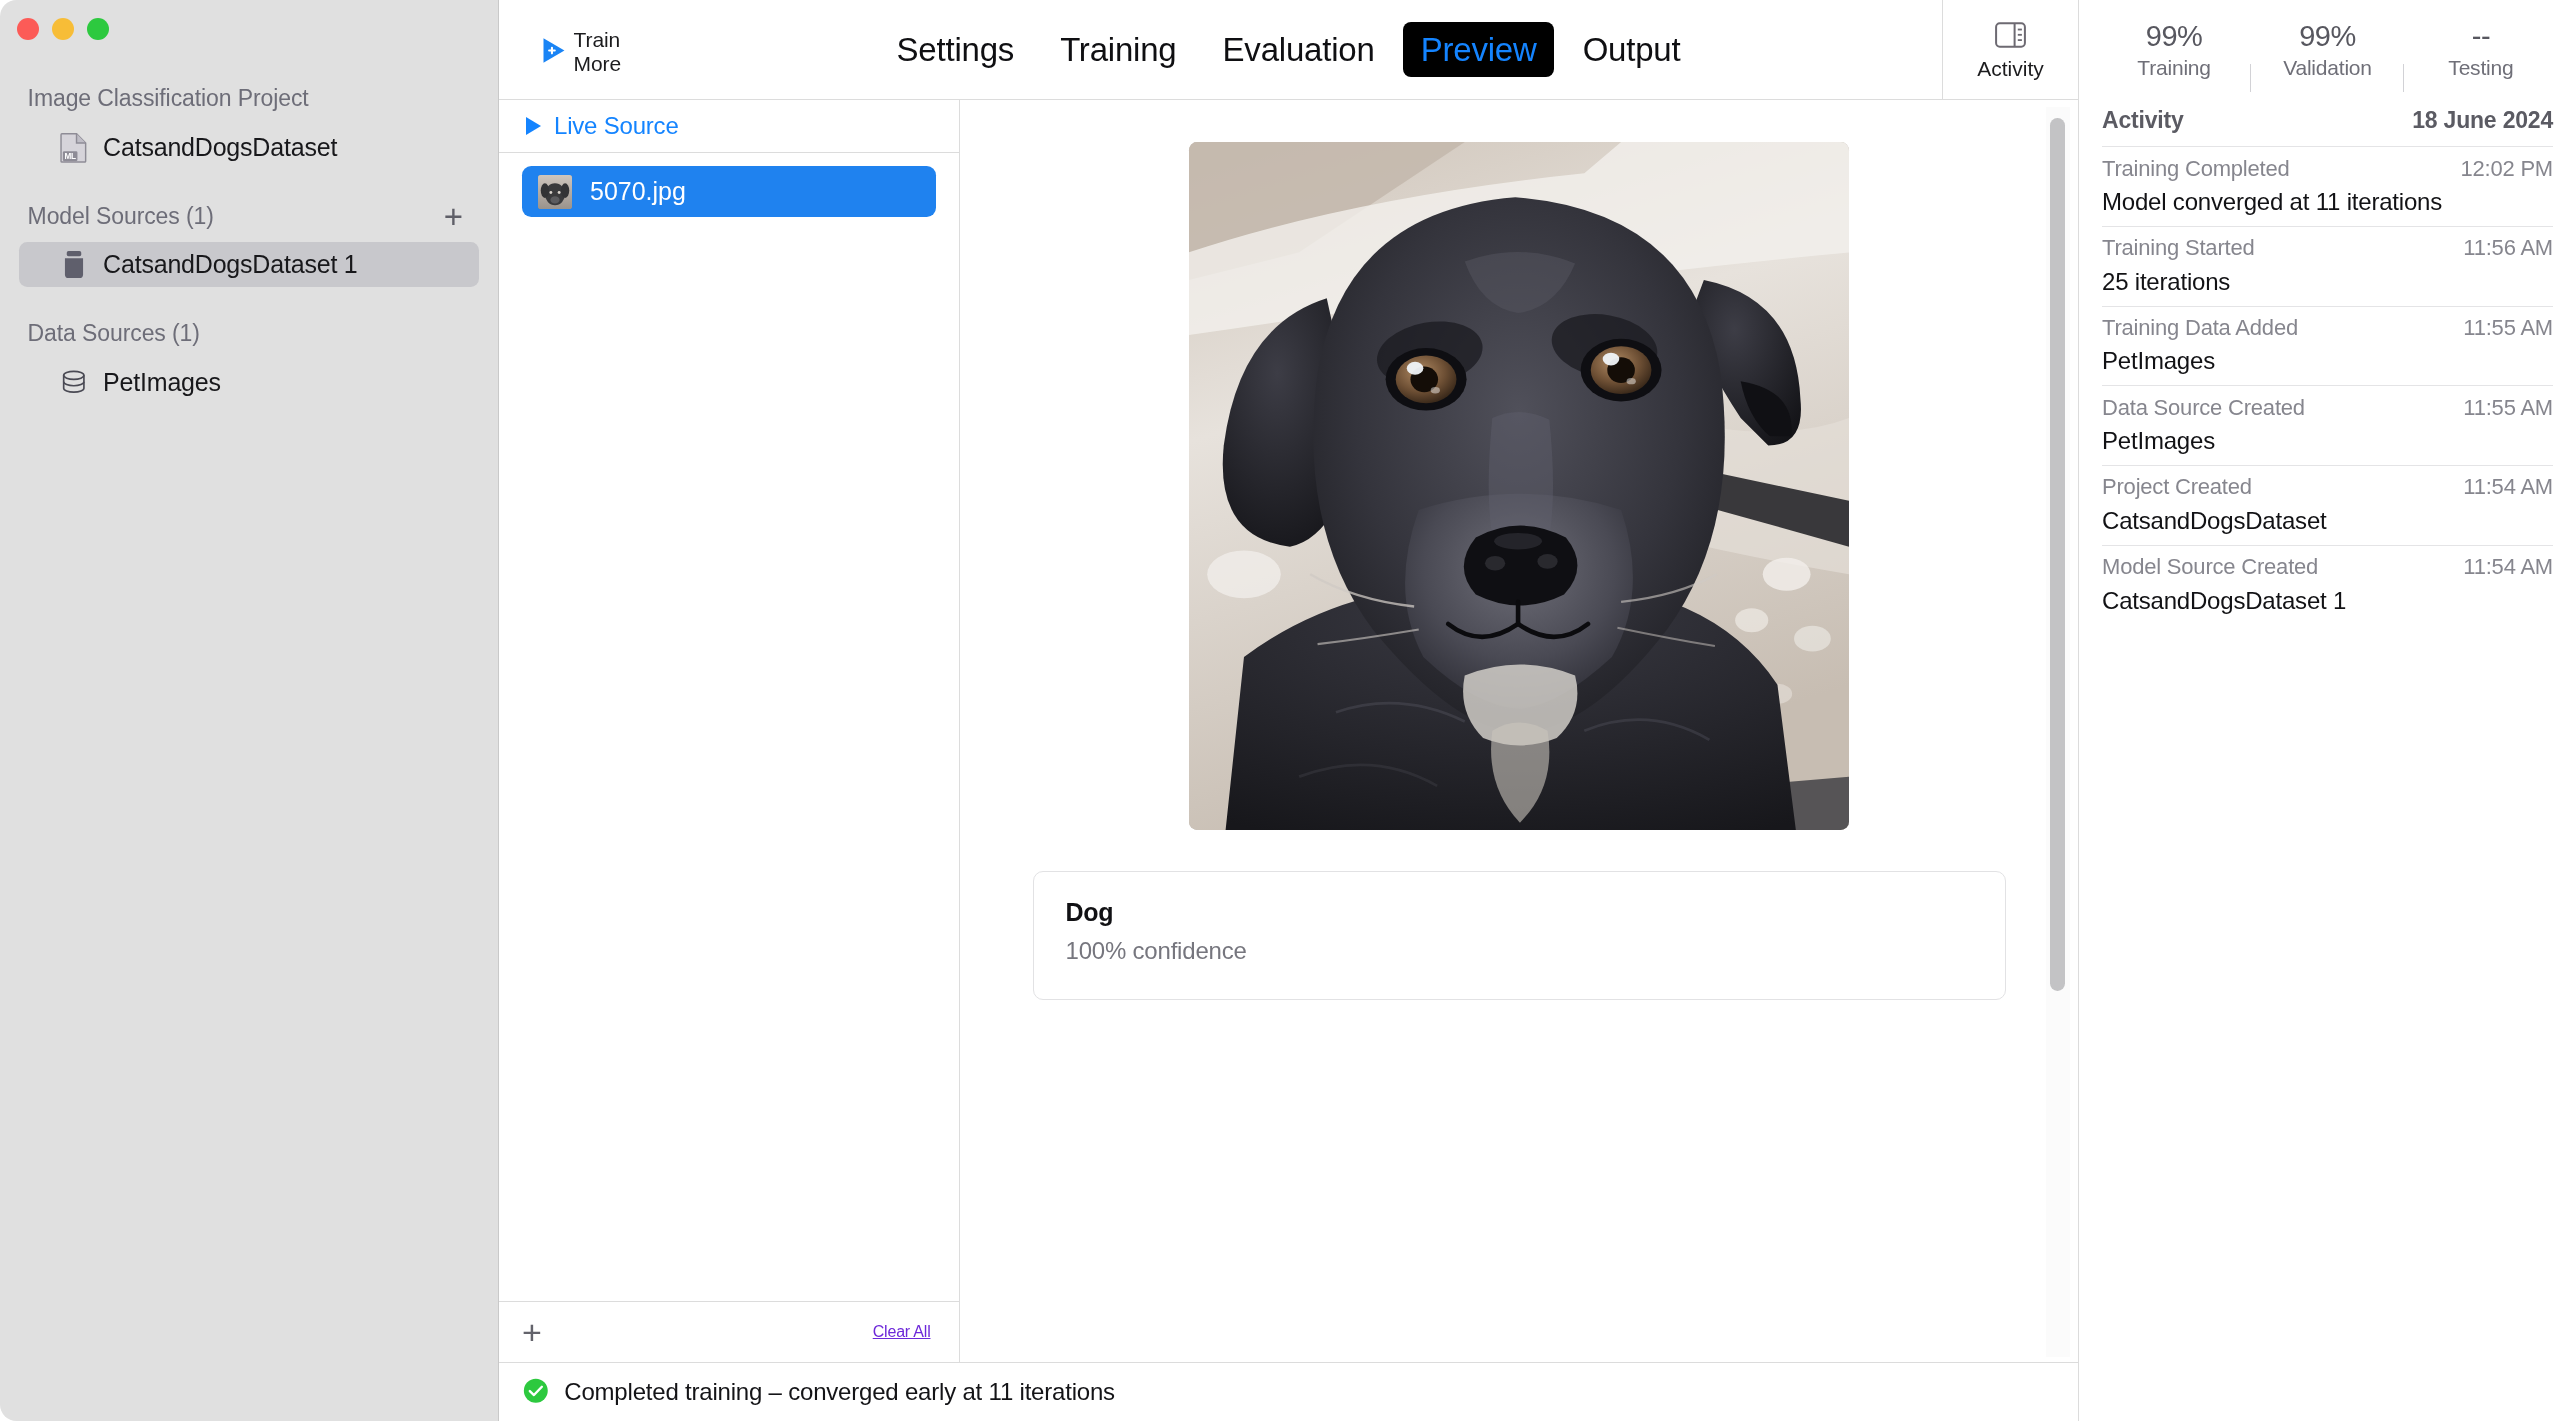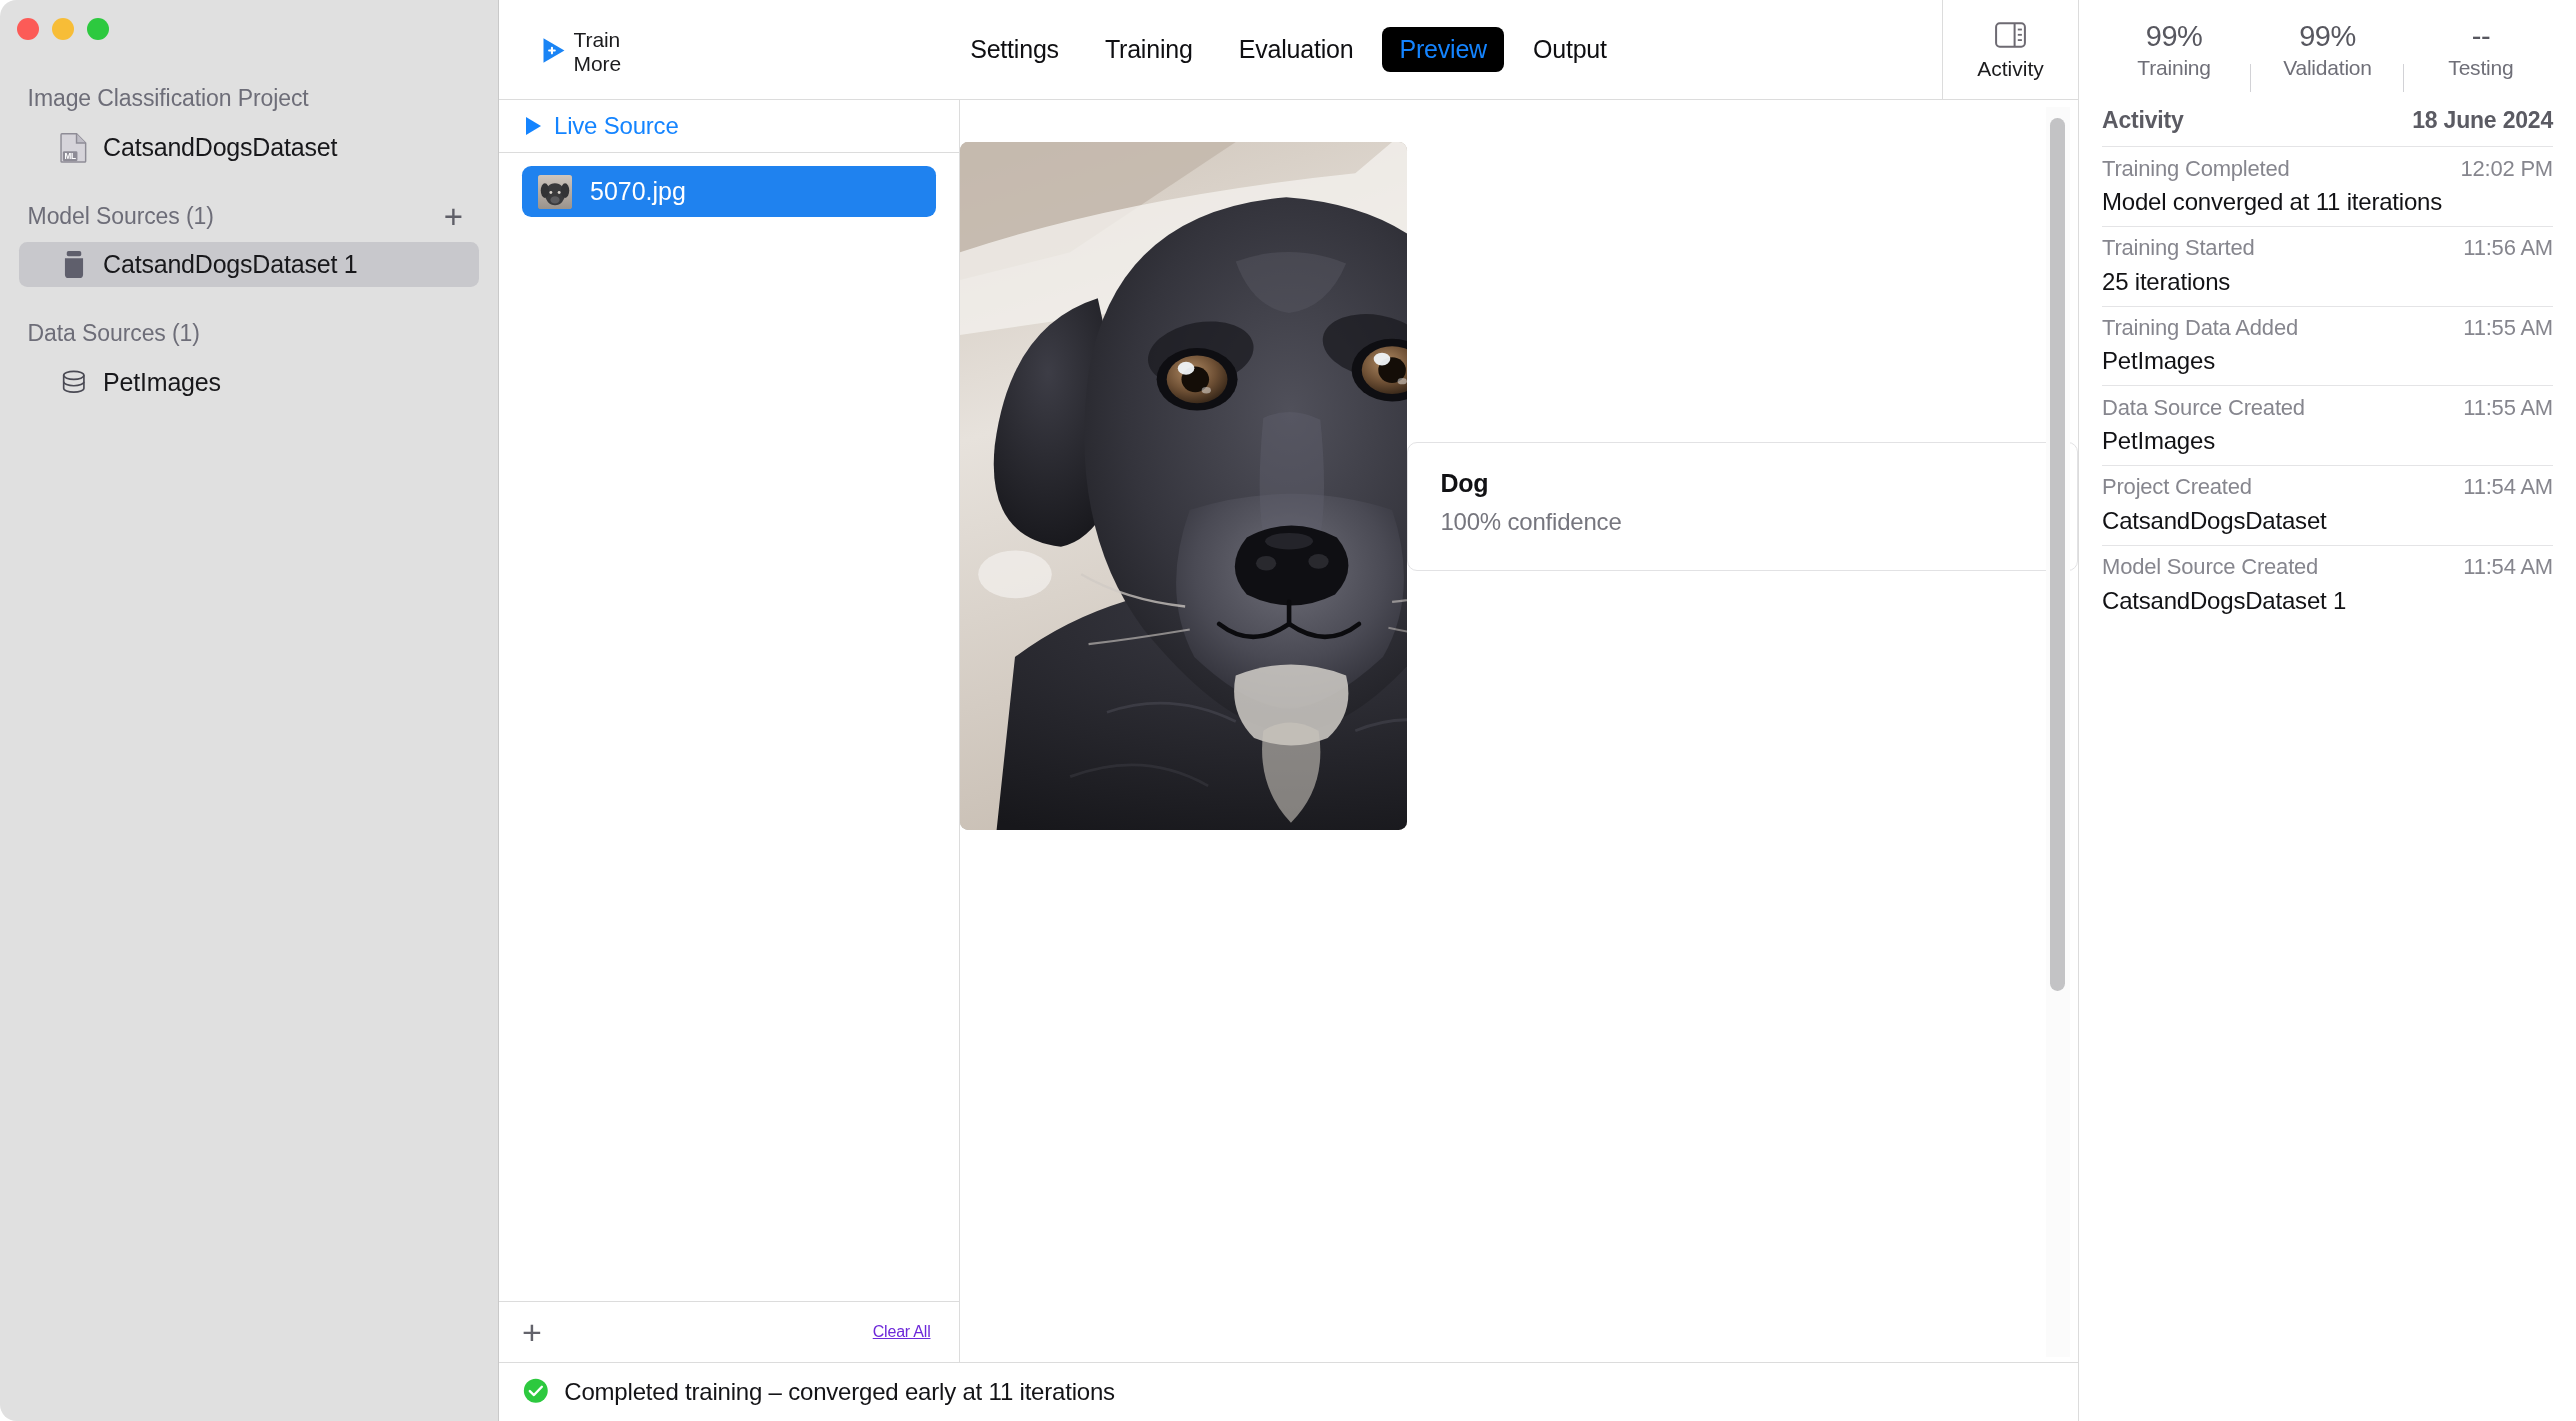--- a/index.html
+++ b/index.html
@@ -97,21 +97,21 @@
   }
   .tool-btn .label { font-size: 21px; color: #1c1c1e; letter-spacing: -0.1px;}
   .tabs {
     position: absolute;
     left: 0; right: 0; top: 0; bottom: 0;
     display: flex; align-items: center; justify-content: center;
     gap: 11px;
     pointer-events: none;
   }
   .tab {
-    font-size: 25px;
+    font-size: 33px;
     color: #0f0f12;
     padding: 8.3px 17.5px;
     border-radius: 8.3px;
     letter-spacing: -0.2px;
     pointer-events: auto;
   }
   .tab.active { color: #1484ff; background: #000000; border-radius: 8px; }
 
   .activity-btn {
     position: absolute;
@@ -182,21 +182,21 @@
 
   
   .previewpane {
     flex: 1 1 auto;
     position: relative;
     background: #ffffff;
     min-width: 0;
     overflow: hidden;
   }
   .preview-inner {
-    display: flex; flex-direction: row;
+    display: flex; flex-direction: column;
     align-items: center;
     padding-top: 42px;
     justify-content: center;
   }
   .preview-img {
     width: 660px; height: 688px;
     border-radius: 8.3px;
     overflow: hidden;
     background: #b9b2ab;
   }

